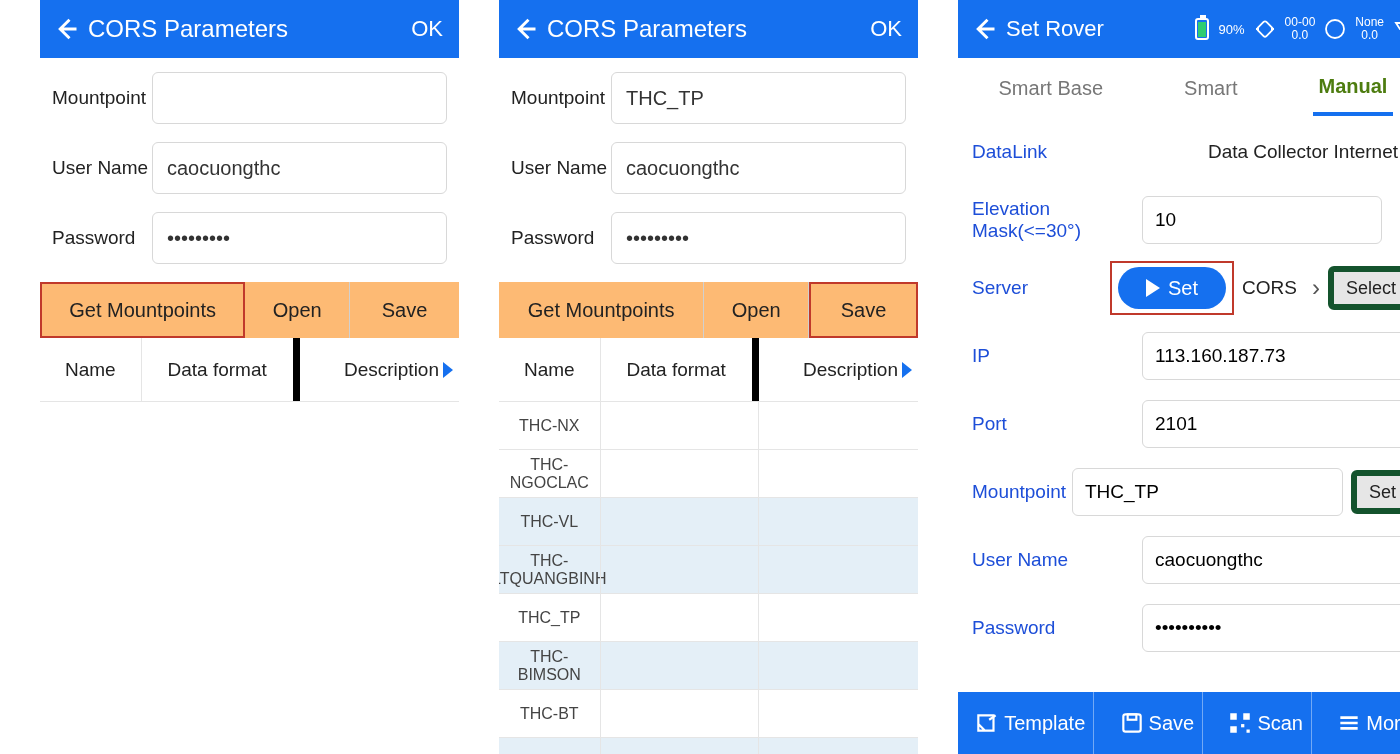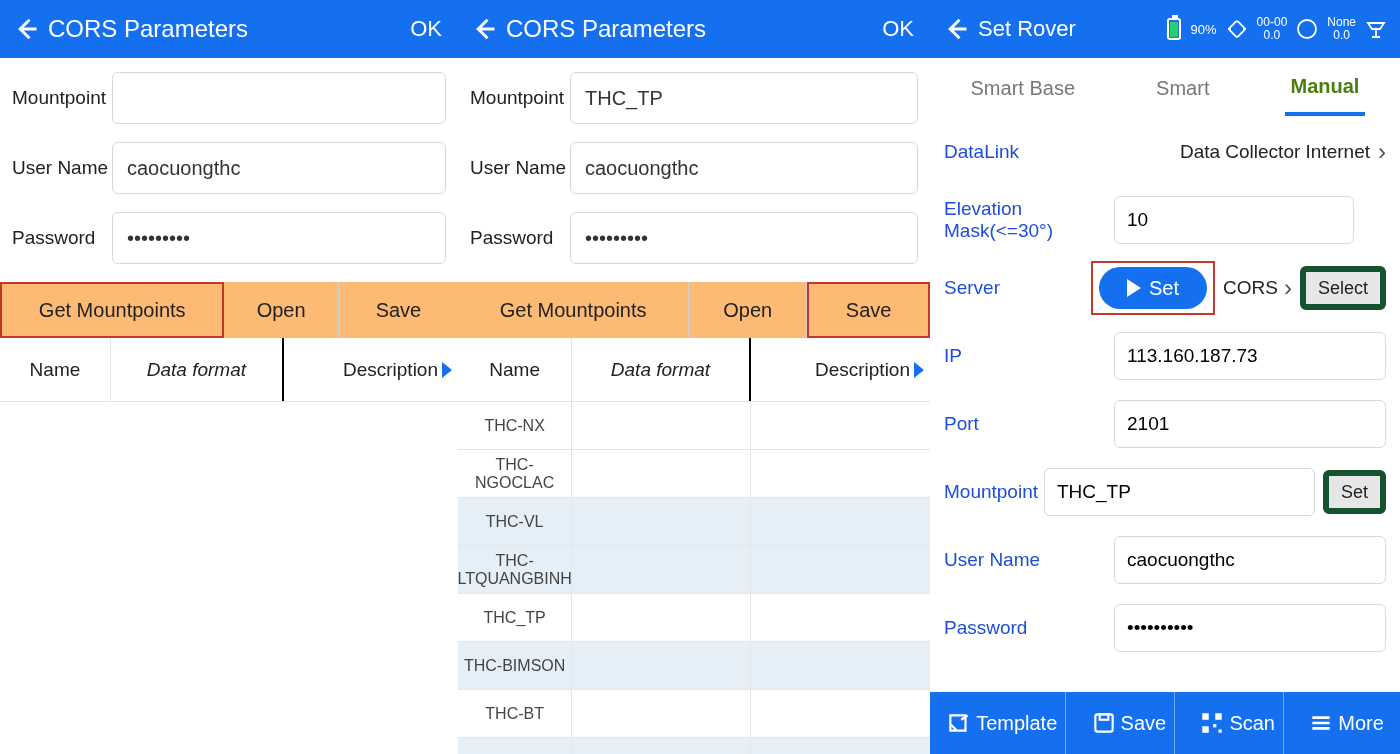--- a/index.html
+++ b/index.html
@@ -4,21 +4,21 @@
 <style>
   * { box-sizing: border-box; margin: 0; padding: 0; }
   body {
     font-family: -apple-system, Helvetica, Arial, sans-serif;
     background: #fff;
     width: 1400px;
     height: 754px;
     display: flex;
     overflow: hidden;
   }
-  .panel { height: 100%; display: flex; flex-direction: column; background:#fff; }
+  .panel { height: 100%; display: flex; flex-direction: column; background:#fff;margin-left:40px; }
   .p1 { width: 458px; }
   .p2 { width: 472px; }
   .p3 { width: 470px; }
 
   
   .topbar {
     background: #1570ef;
     color: #fff;
     height: 58px;
     display: flex;
@@ -65,21 +65,21 @@
   .thead {
     display: flex;
     background: #fff;
     height: 64px;
     align-items: center;
     border-bottom: 1px solid #e5e5e5;
     font-size: 19px;
     color:#222;
   }
   .th1 { width: 24%; text-align: center; }
-  .th2 { width: 38%; text-align: center; border-left:1px solid #e5e5e5; border-right:2px solid #000000; height:100%; display:flex; align-items:center; justify-content:center;font-style:italic;}
+  .th2 { width: 38%; text-align: center; border-left:1px solid #e5e5e5; border-right:7px solid #000000; height:100%; display:flex; align-items:center; justify-content:center;}
   .th3 { flex:1; text-align: right; padding-right: 6px; display:flex; align-items:center; justify-content:flex-end;}
   .tri-right {
     width: 0; height: 0;
     border-top: 8px solid transparent;
     border-bottom: 8px solid transparent;
     border-left: 10px solid #1570ef;
     margin-left: 4px;
   }
 
   
@@ -321,21 +321,21 @@
 
     <div class="rrow">
       <label>Server</label>
       <div class="rhs">
         <span class="hl-box">
           <button class="pill-btn">
             <span class="play-tri"></span>
             <span>Set</span>
           </button>
         </span>
-        <span style="display:flex;align-items:center;gap:6px;">
+        <span style="display:flex;align-items:center;gap:15px;">
             <span>CORS</span>
             <span class="chev">›</span>
           </span>
         <button class="gray-btn">Select</button>
       </div>
     </div>
 
     <div class="rrow">
       <label>IP</label>
       <input class="input-right" value="113.160.187.73" style="">

